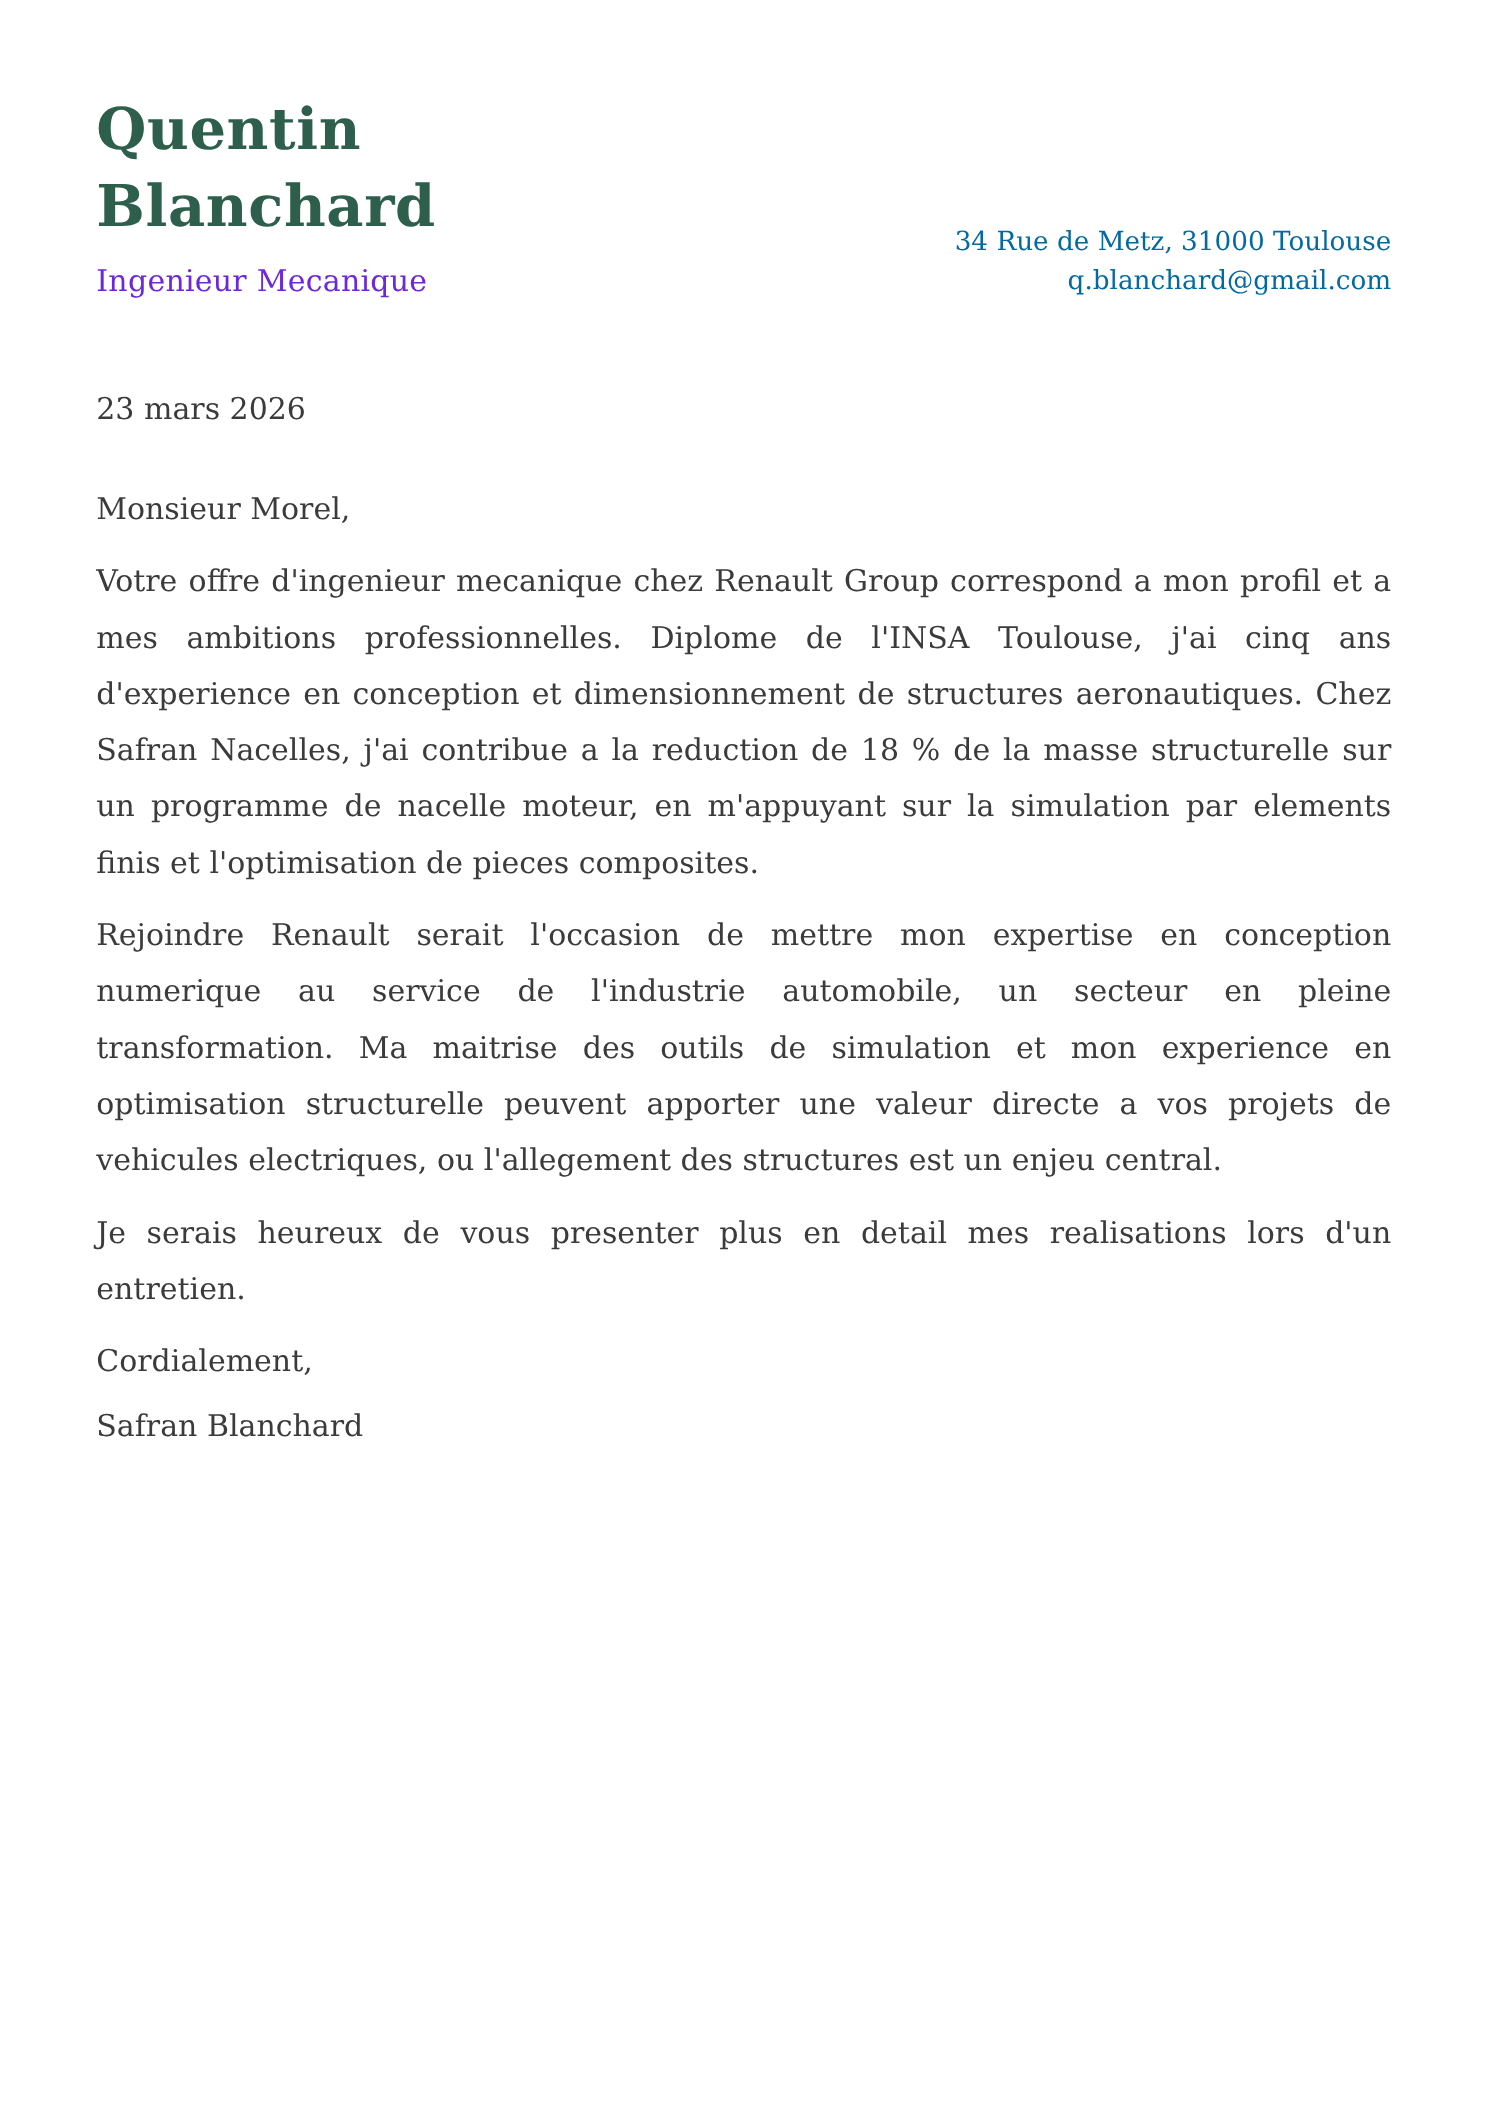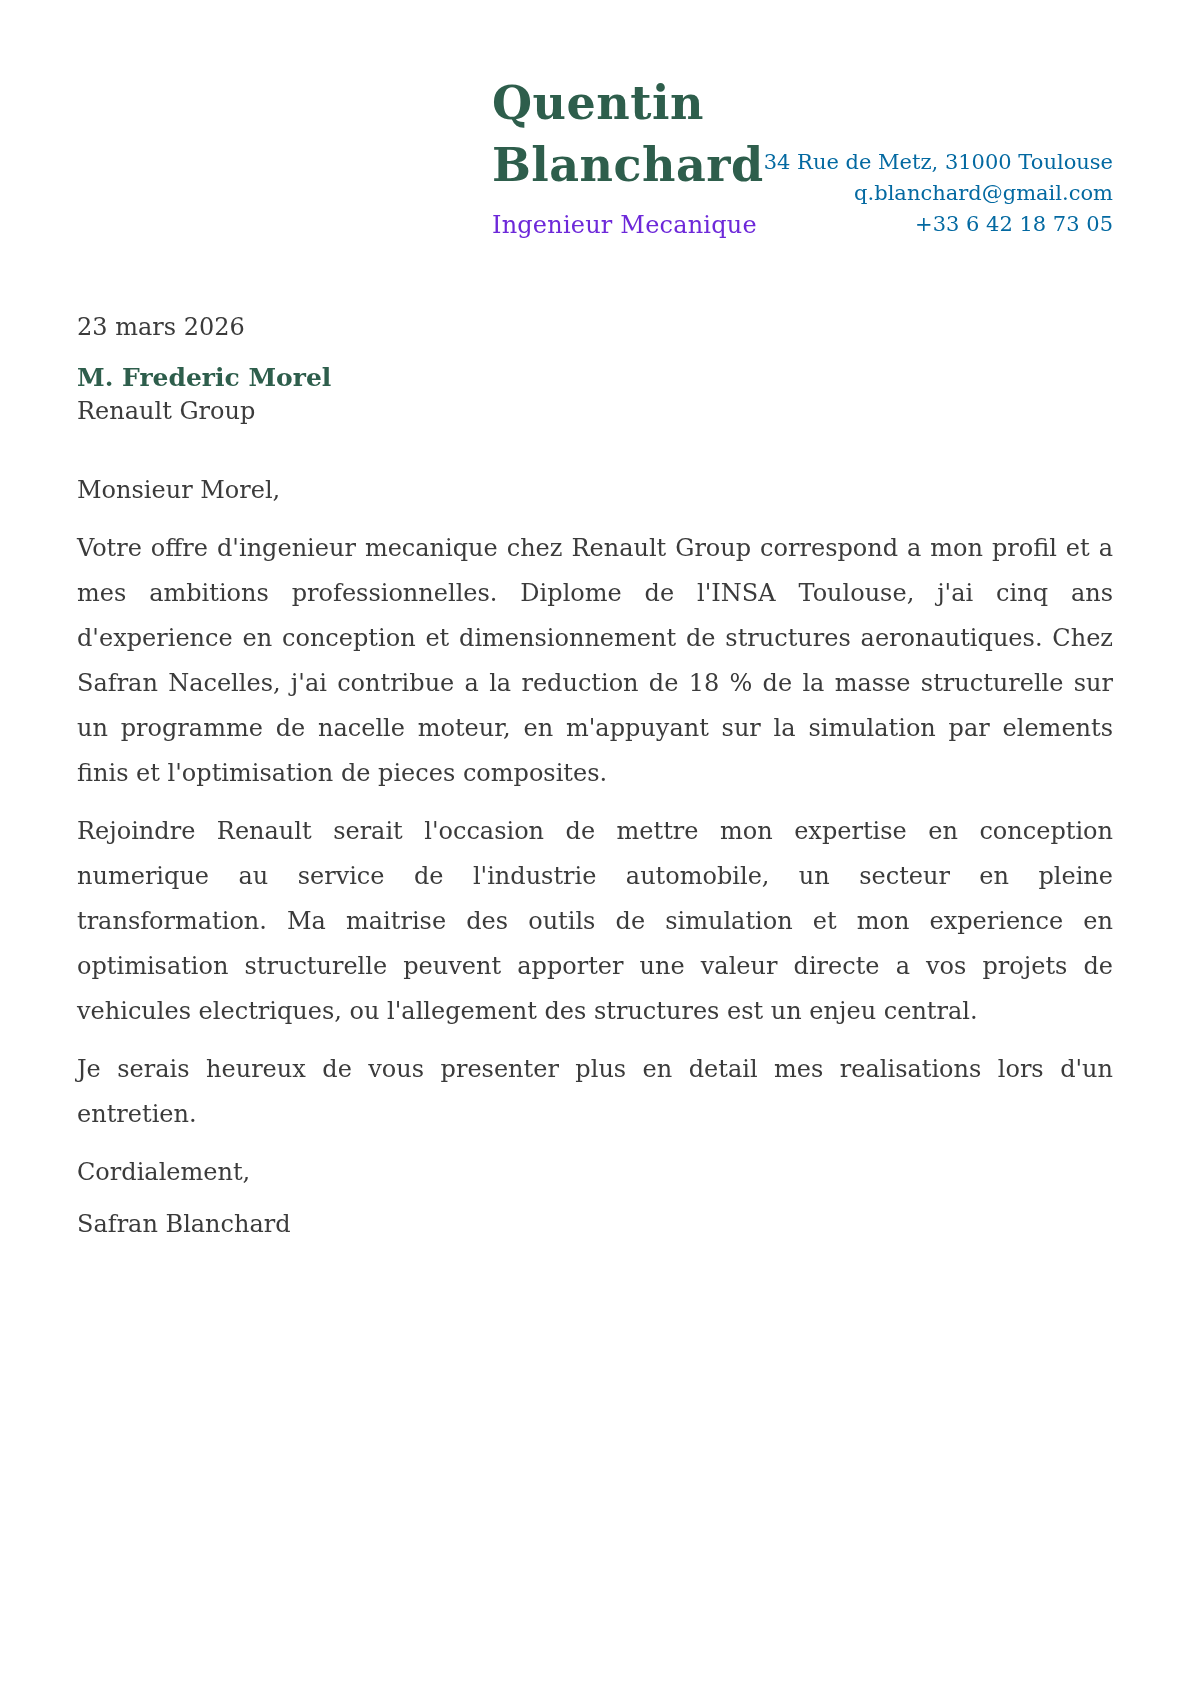--- a/index.html
+++ b/index.html
@@ -10,21 +10,21 @@
     height: 1683px;
     margin: 0 auto;
     background: #ffffff;
     padding: 72px 77px 0 77px;
     font-family: "DejaVu Serif", serif;
     color: #3b3b3b;
     overflow: hidden;
   }
   .header {
     display: flex;
-    justify-content: flex-end;
+    justify-content: space-between;
     align-items: flex-end;
   }
   .sender-name {
     margin: 0;
     font-size: 46px;
     line-height: 62px;
     font-weight: bold;
     color: #2e5e4c;
     letter-spacing: 0.5px;
   }
@@ -89,31 +89,26 @@
     <div class="identity">
       <h1 class="sender-name">
         <span>Quentin</span>
         <span>Blanchard</span>
       </h1>
       <div class="job-title">Ingenieur Mecanique</div>
     </div>
     <div class="contact">
       <div>34 Rue de Metz, 31000 Toulouse</div>
       <div>q.blanchard@gmail.com</div>
-      <div>+33 6 42 18 73 05</div>
     </div>
   </header>
 
   <main>
     <p class="date">23 mars 2026</p>
 
-    <div class="recipient">
-      <div class="recipient-name">M. Frederic Morel</div>
-      <div class="recipient-company">Renault Group</div>
-    </div>
 
     <p class="salutation">Monsieur Morel,</p>
 
     <p class="paragraph">Votre offre d'ingenieur mecanique chez Renault Group correspond a mon profil et a mes ambitions professionnelles. Diplome de l'INSA Toulouse, j'ai cinq ans d'experience en conception et dimensionnement de structures aeronautiques. Chez Safran Nacelles, j'ai contribue a la reduction de 18 % de la masse structurelle sur un programme de nacelle moteur, en m'appuyant sur la simulation par elements finis et l'optimisation de pieces composites.</p>
     <p class="paragraph">Rejoindre Renault serait l'occasion de mettre mon expertise en conception numerique au service de l'industrie automobile, un secteur en pleine transformation. Ma maitrise des outils de simulation et mon experience en optimisation structurelle peuvent apporter une valeur directe a vos projets de vehicules electriques, ou l'allegement des structures est un enjeu central.</p>
     <p class="paragraph">Je serais heureux de vous presenter plus en detail mes realisations lors d'un entretien.</p>
 
     <p class="closing">Cordialement,</p>
     <p class="signature">Safran Blanchard</p>
   </main>

